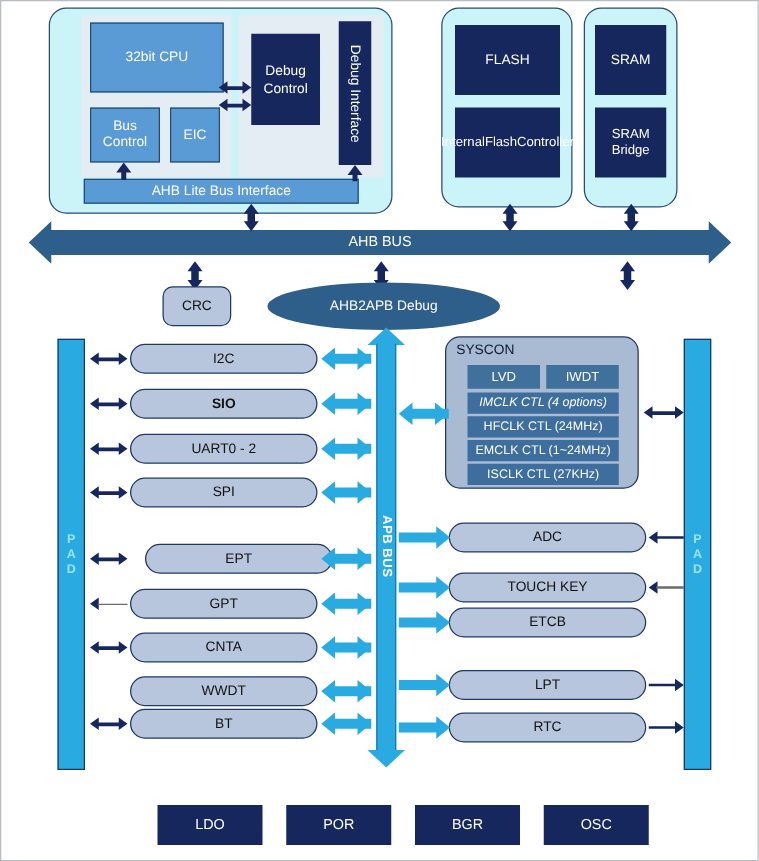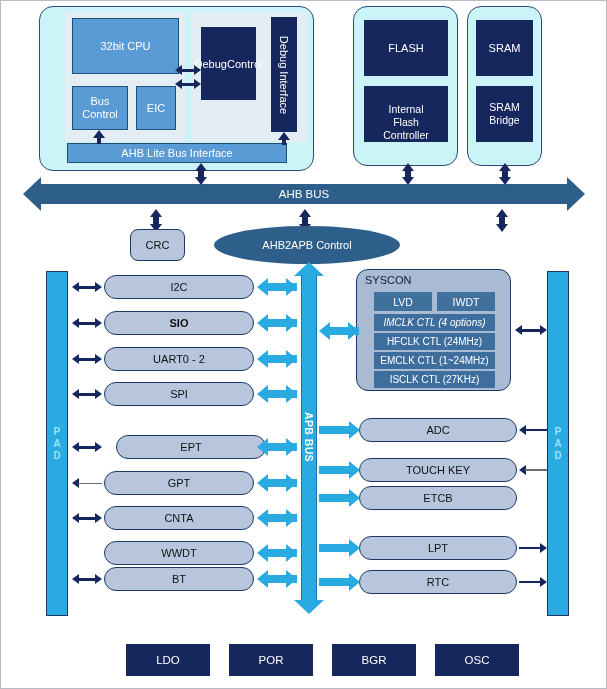--- a/index.html
+++ b/index.html
@@ -74,21 +74,21 @@
 
   <div class="abs blue ctr" style="left:71px;top:85px;width:56px;height:44px;font-size:11px;line-height:13px;flex-direction:column;">
     <span class="lbl">Bus</span>
     <span class="lbl">Control</span>
   </div>
 
   <div class="abs blue ctr" style="left:135px;top:85px;width:40px;height:44px;font-size:11px;">
     <span class="lbl">EIC</span>
   </div>
 
-  <div class="abs navy ctr" style="left:200px;top:26px;width:55px;height:73px;font-size:11px;line-height:14px;flex-direction:row;">
+  <div class="abs navy ctr" style="left:200px;top:26px;width:55px;height:73px;font-size:11px;line-height:14px;flex-direction:column;">
     <span class="lbl">Debug</span>
     <span class="lbl">Control</span>
   </div>
 
   <div class="abs navy ctr" style="left:270px;top:16px;width:26px;height:115px;">
     <span class="lbl" style="transform:rotate(90deg);white-space:nowrap;font-size:11px;">Debug Interface</span>
   </div>
 
   <div class="abs" style="left:174px;top:64px;width:26px;height:10px;">
     <div class="abs tri-l" style="left:0;top:0;"></div>
@@ -111,21 +111,21 @@
   </div>
   <div class="abs" style="left:277px;top:131px;width:12px;height:13px;">
     <div class="abs tri-u" style="left:0;top:0;"></div>
     <div class="abs dline" style="left:4px;top:6px;width:4px;height:7px;"></div>
   </div>
 
   <div class="abs cyanbox" style="left:352px;top:5px;width:105px;height:160px;"></div>
   <div class="abs navy ctr" style="left:363px;top:19px;width:84px;height:56px;font-size:11px;">
     <span class="lbl">FLASH</span>
   </div>
-  <div class="abs navy ctr" style="left:363px;top:85px;width:84px;height:56px;font-size:10.5px;line-height:13px;flex-direction:column;justify-content:flex-end;">
+  <div class="abs navy ctr" style="left:363px;top:85px;width:84px;height:56px;font-size:10.5px;line-height:13px;flex-direction:row;">
     <span class="lbl">Internal</span>
     <span class="lbl">Flash</span>
     <span class="lbl">Controller</span>
   </div>
 
   <div class="abs cyanbox" style="left:466px;top:5px;width:75px;height:160px;"></div>
   <div class="abs navy ctr" style="left:475px;top:19px;width:57px;height:56px;font-size:11px;">
     <span class="lbl">SRAM</span>
   </div>
   <div class="abs navy ctr" style="left:475px;top:85px;width:57px;height:56px;font-size:10.5px;line-height:13px;flex-direction:column;">
@@ -171,21 +171,21 @@
     <div class="abs tri-u" style="left:1px;top:0;"></div>
     <div class="abs dline" style="left:4px;top:7px;width:6px;height:9px;"></div>
     <div class="abs tri-d" style="left:1px;top:15px;"></div>
   </div>
 
   <div class="abs pill ctr" style="left:129px;top:228px;width:55px;height:32px;font-size:11px;border-radius:8px;">
     <span class="lbl">CRC</span>
   </div>
 
   <div class="abs ellipse ctr" style="left:213px;top:225px;width:186px;height:38px;font-size:11px;">
-    <span class="lbl">AHB2APB Control</span>
+    <span class="lbl">AHB2APB Debug</span>
   </div>
 
 
   <div class="abs" style="left:293px;top:261px;width:30px;height:352px;">
     <div class="abs apbtip" style="left:0;top:0;border-bottom:14px solid #29ABE2;"></div>
     <div class="abs apbbar" style="left:7px;top:13px;width:16px;height:326px;"></div>
     <div class="abs apbtip" style="left:0;bottom:0;border-top:14px solid #29ABE2;"></div>
     <div class="abs ctr" style="left:0;top:150px;width:30px;height:50px;">
       <span class="apblabel lbl">APB BUS</span>
     </div>

